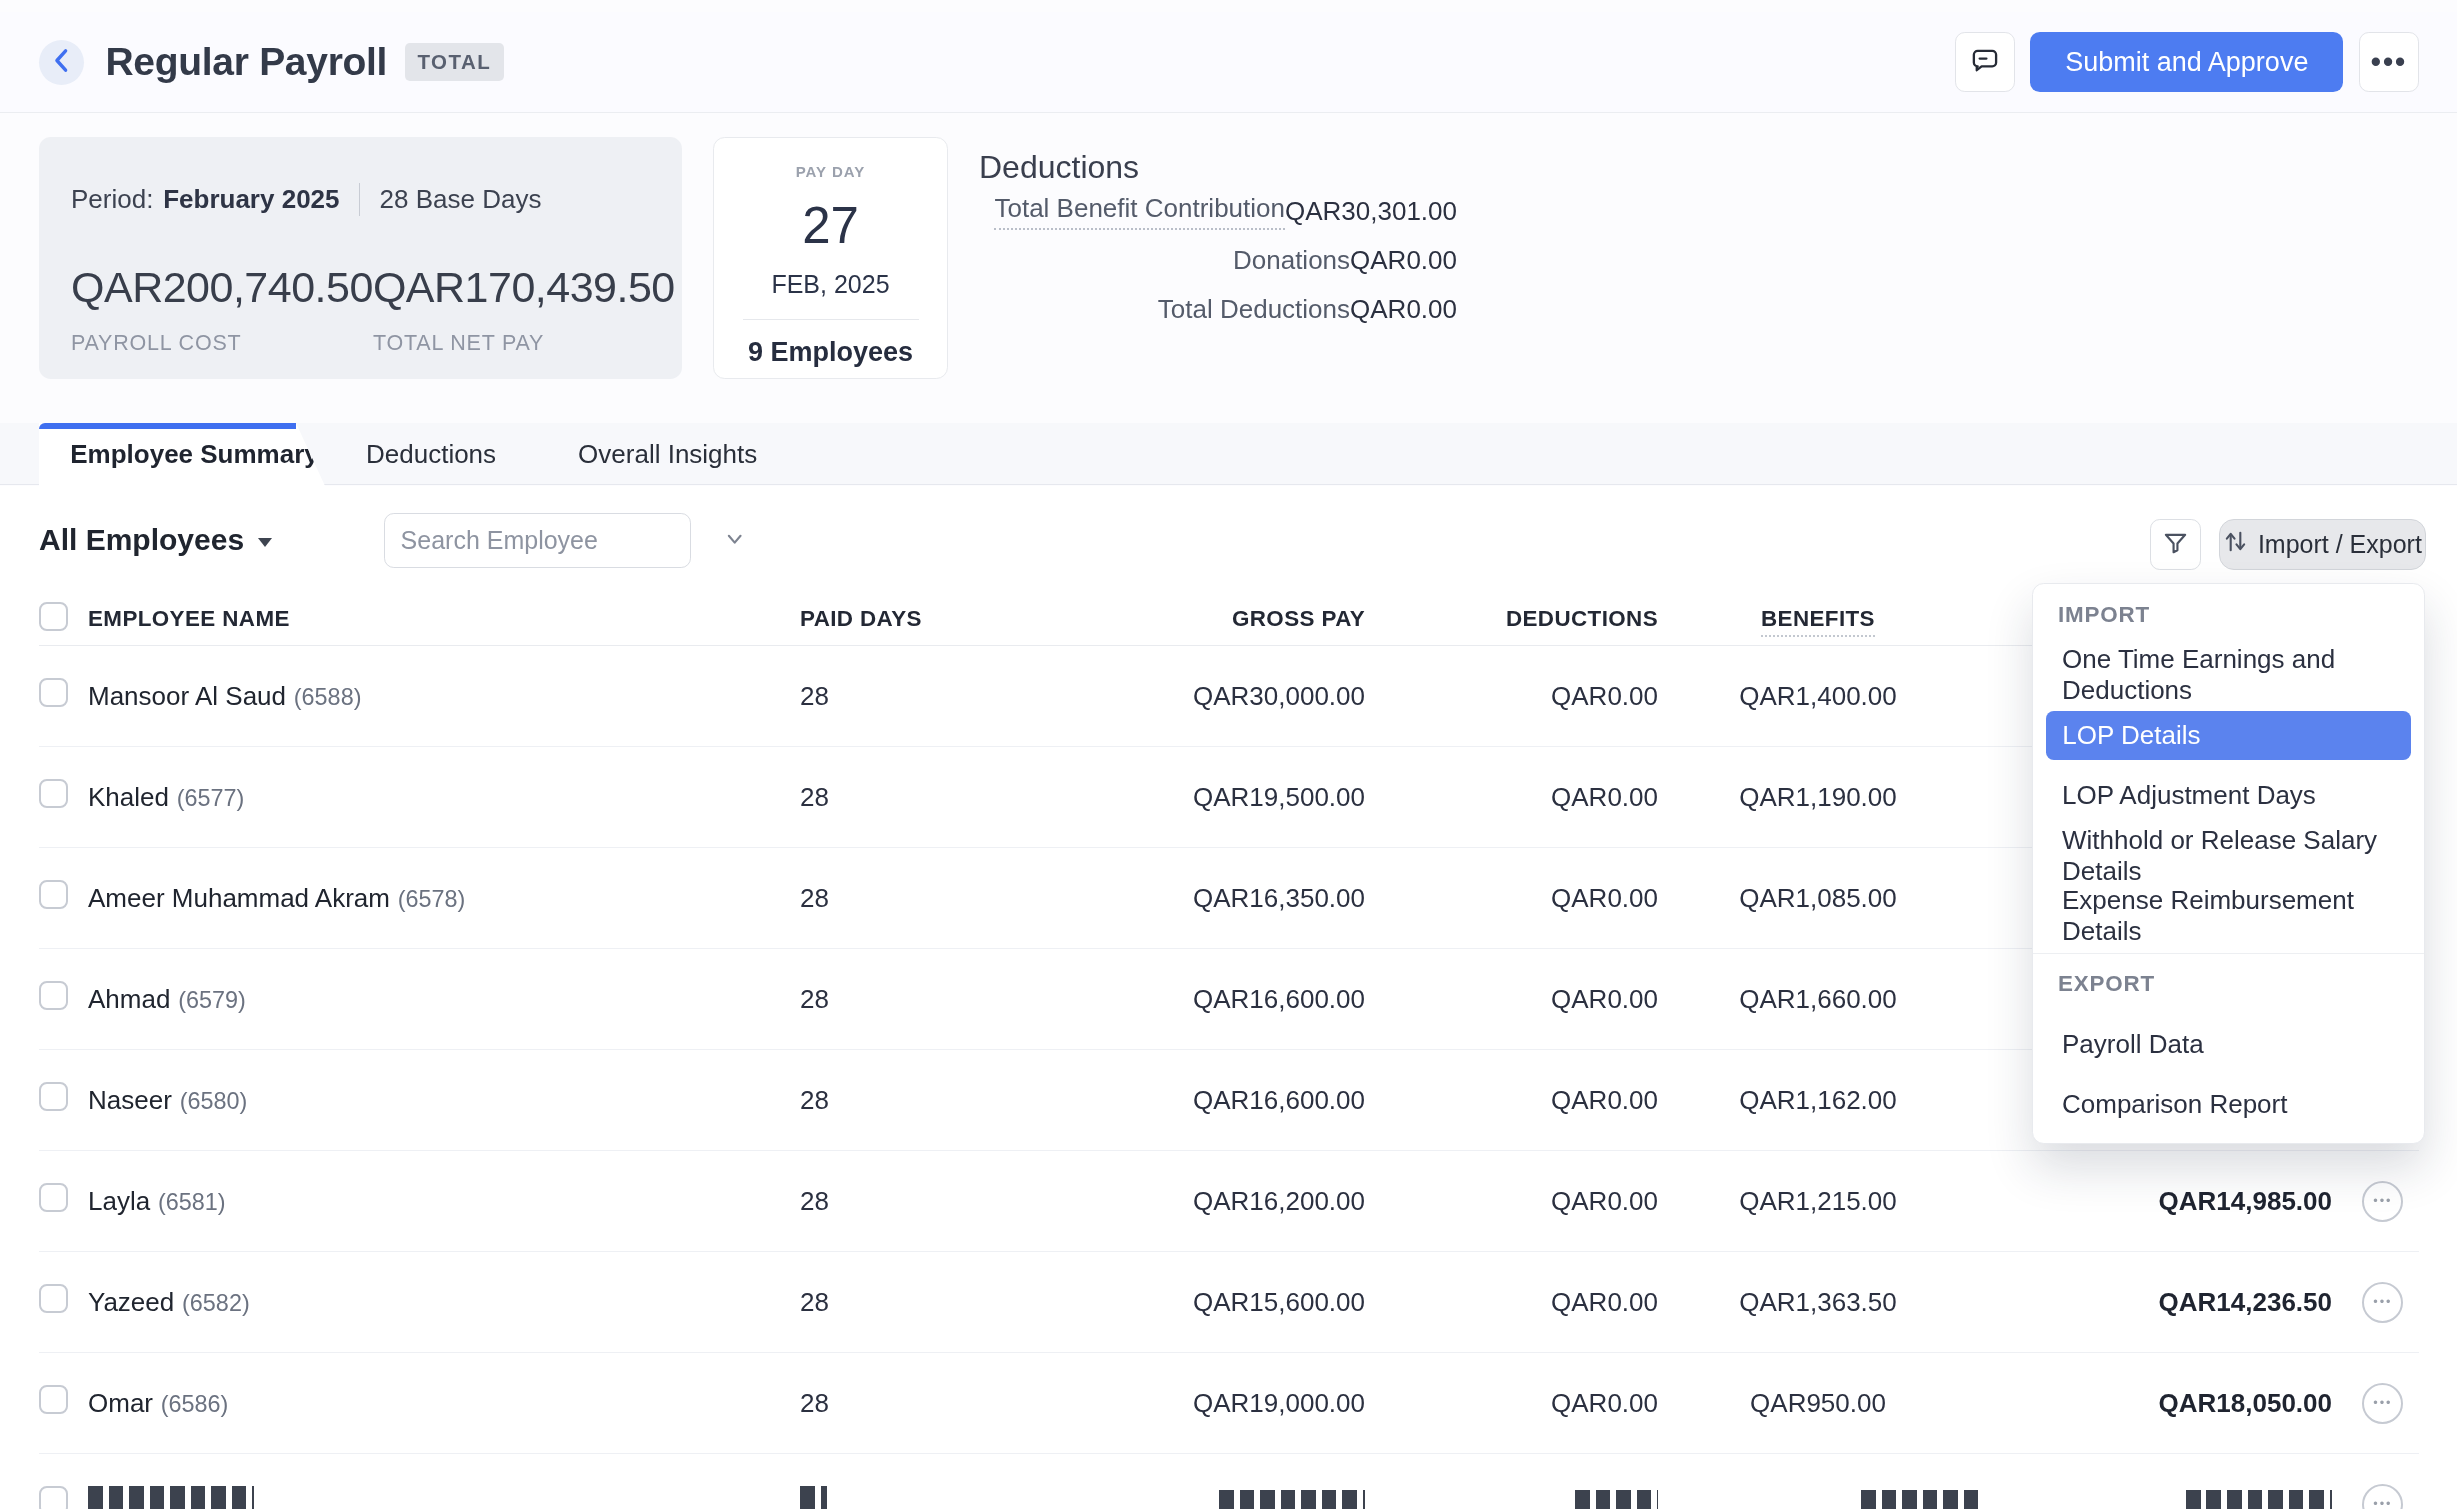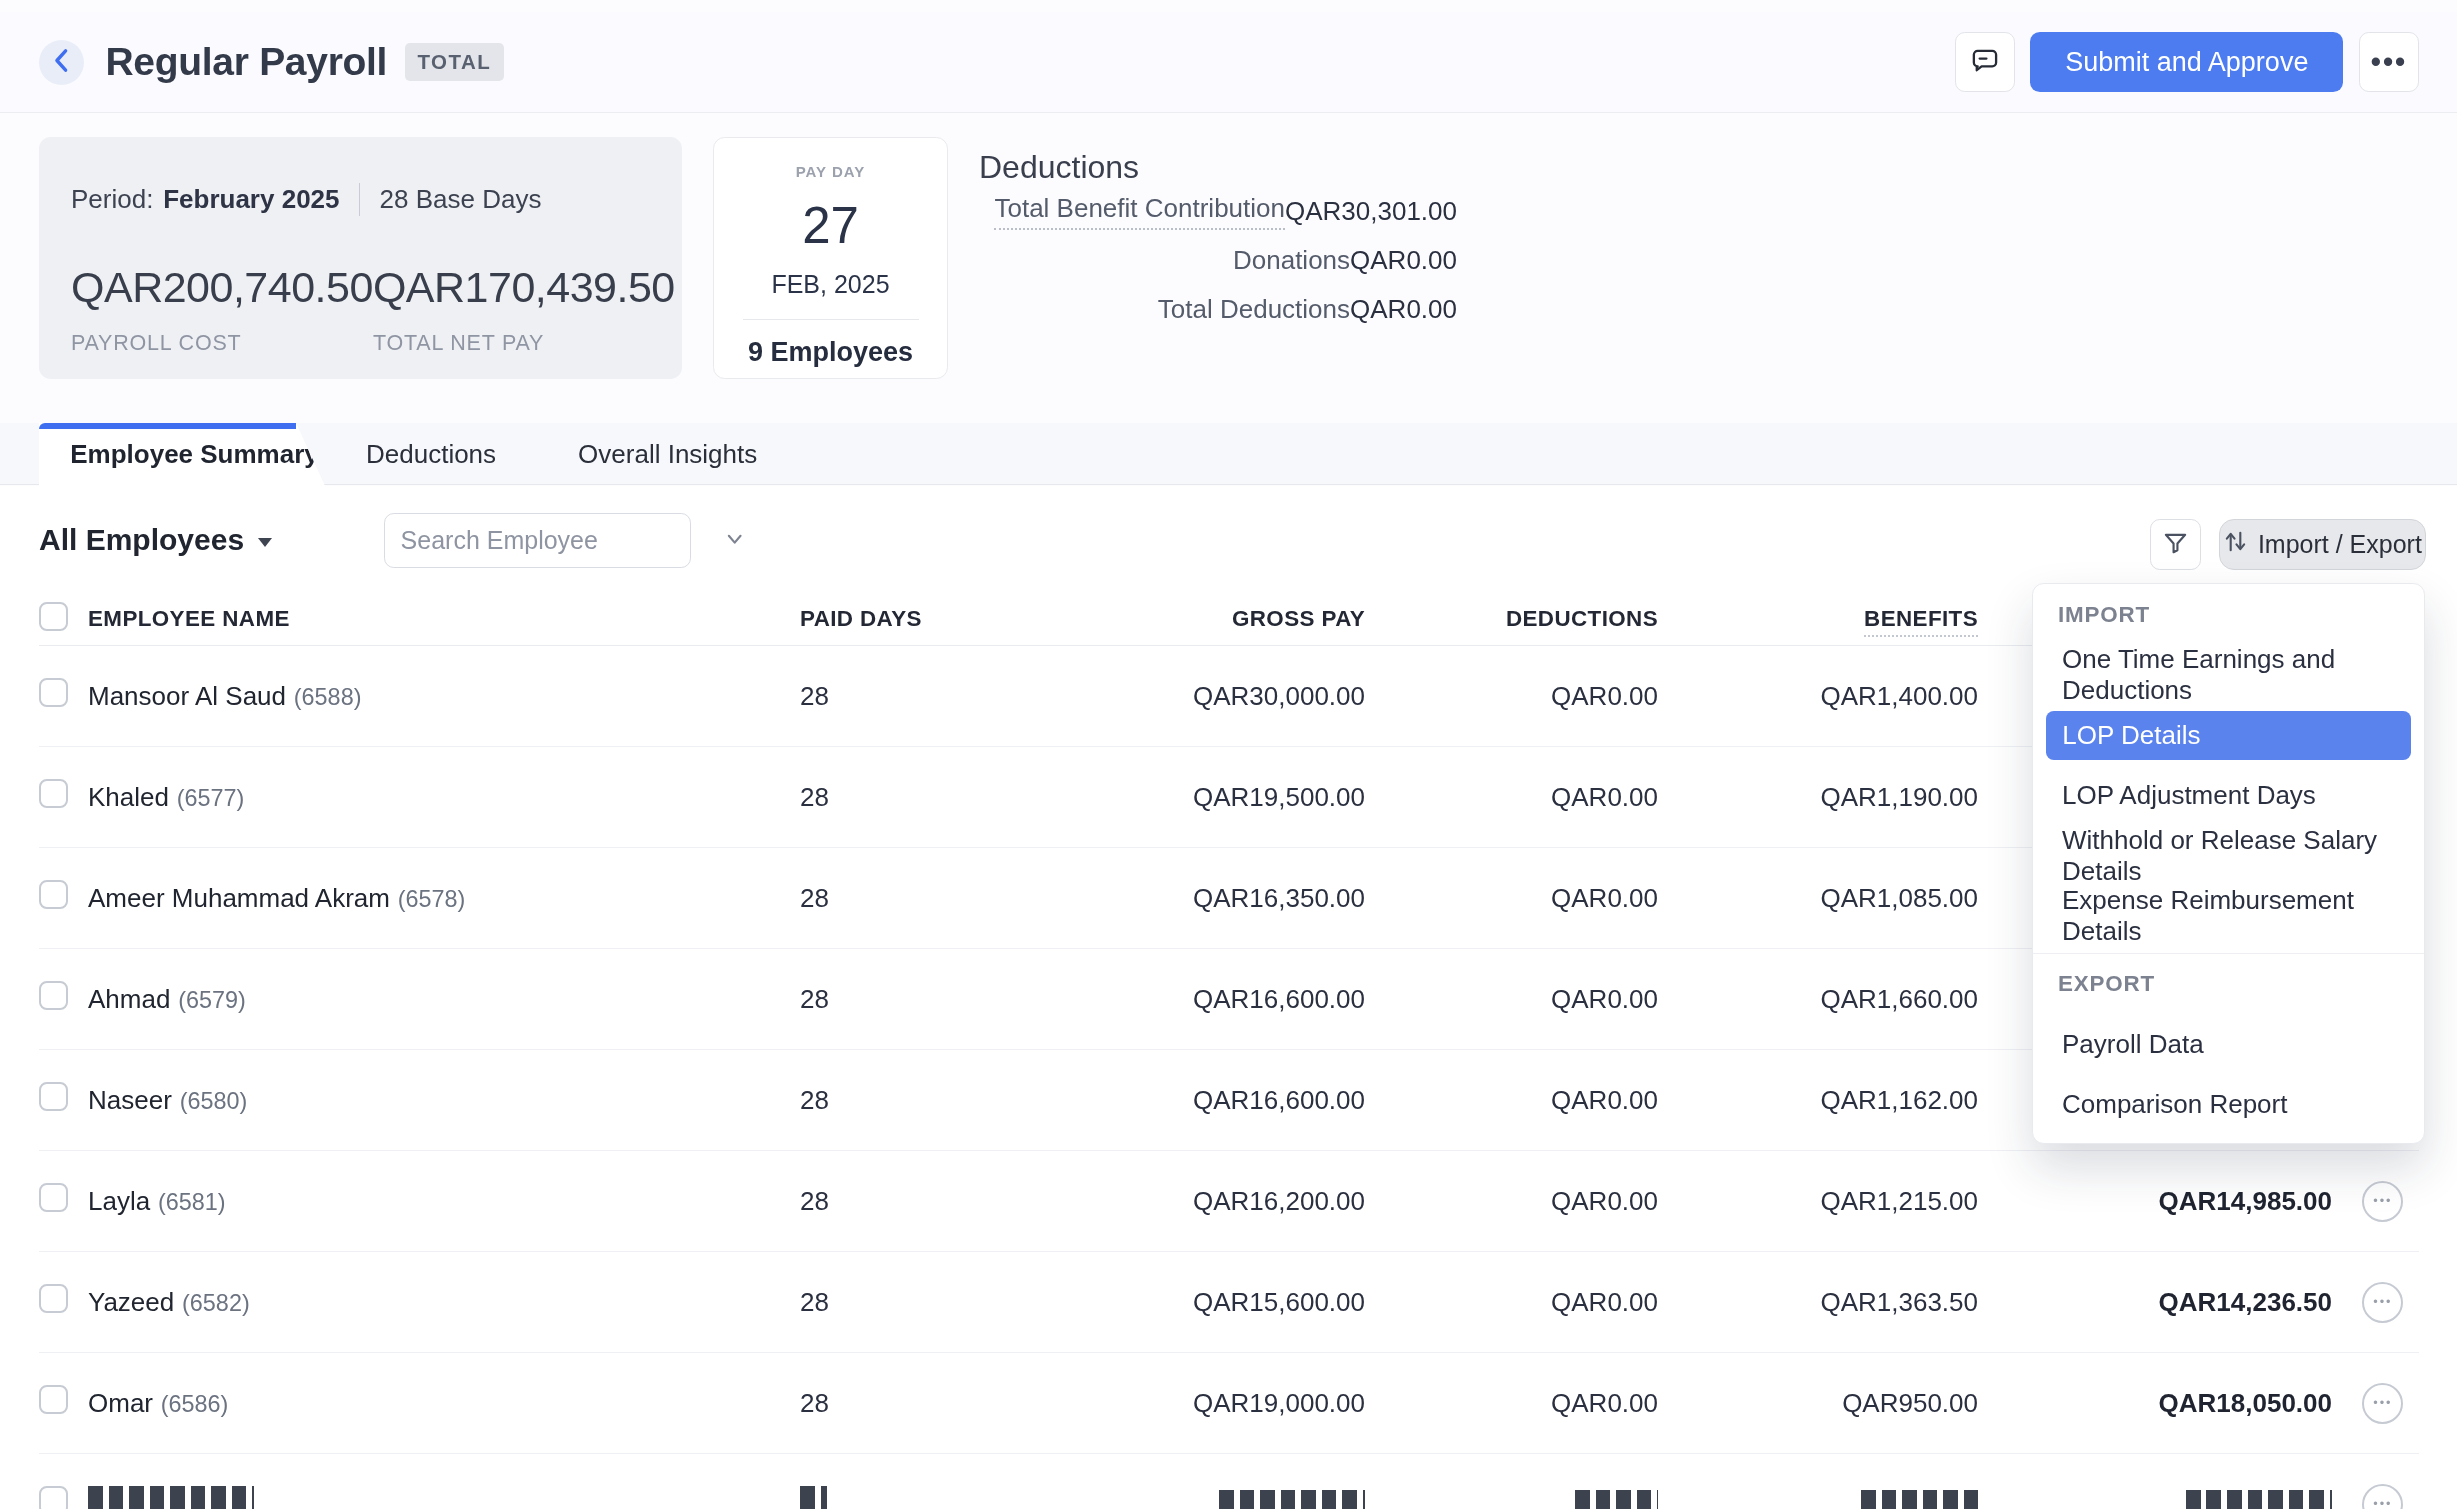--- a/index.html
+++ b/index.html
@@ -78,21 +78,21 @@
   
   .thead{ position:absolute; top:593px; left:39px; right:39px; height:53px; display:flex; align-items:center;
     border-bottom:1px solid #e9ebef; font-size:22.4px; font-weight:bold; color:#232834; letter-spacing:0.4px; z-index:1;}
   .tbody{ position:absolute; top:646px; left:39px; right:39px; z-index:1;}
   .trow{ display:flex; align-items:center; height:101px; border-bottom:1px solid #eef0f4; font-size:26px; }
   .c-check{ width:49px; }
   .c-name{ width:663px; }
   .c-days{ width:195px; padding-left:49px; }
   .c-gross{ width:419px; text-align:right; }
   .c-ded{ width:293px; text-align:right; }
-  .c-ben{ width:320px; text-align:right; }
+  .c-ben{ width:320px; text-align:center; }
   .c-net{ width:354px; text-align:right; }
   .c-act{ flex:1; display:flex; justify-content:flex-end; }
   .dotted-h{ border-bottom:2px dotted #c3c8d0; padding-bottom:3.9px; }
   .cb{ width:29px; height:29px; border:2px solid #c7cbd3; border-radius:7.8px; background:#fff; display:inline-block; cursor:pointer; }
   .ename{ color:#20252f; }
   .eid{ color:#6b7280; font-size:23.4px; margin-left:7.8px; }
   .money{ color:#2b3040; }
   .net-strong{ font-weight:600; color:#1f2430; }
   .more-circle{ width:41px; height:41px; margin-right:15.6px; border:2px solid #c6cad2; border-radius:50%;
     display:flex; align-items:center; justify-content:center; cursor:pointer; }

